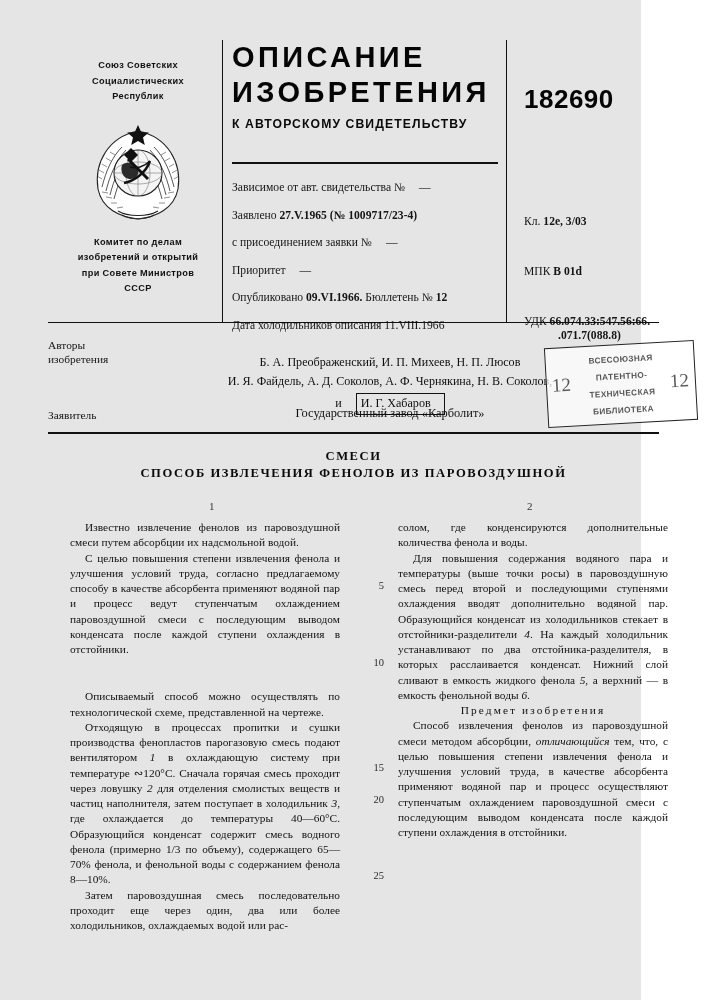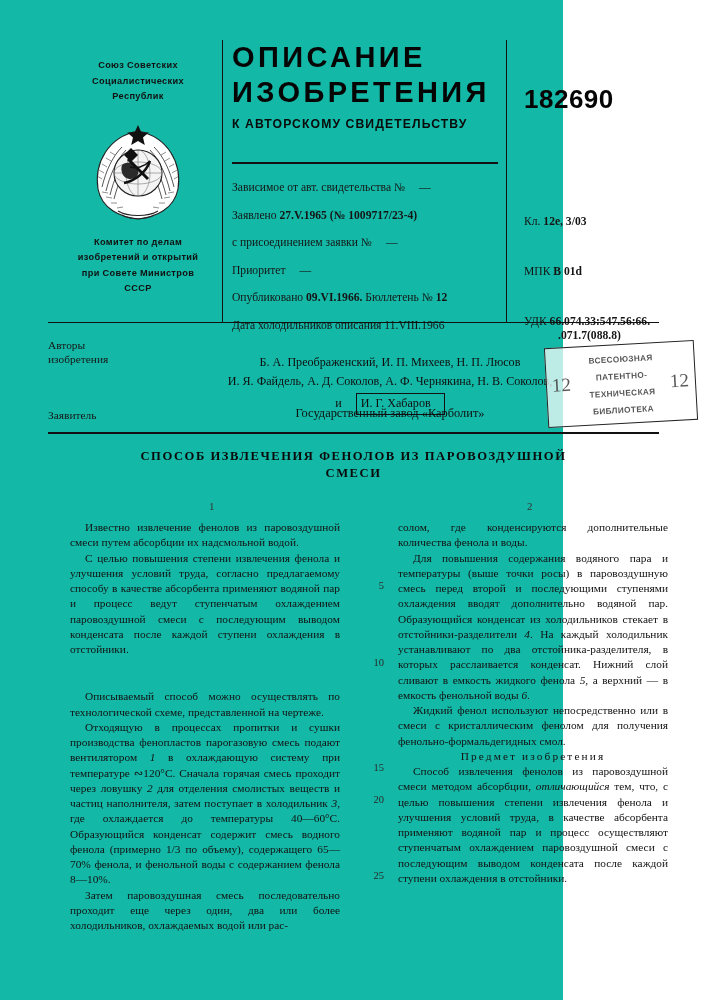--- a/index.html
+++ b/index.html
@@ -12,23 +12,23 @@
     height: 1000px;
     position: relative;
     font-family: "Liberation Serif", "DejaVu Serif", serif;
     color: #101010;
     overflow: hidden;
   }
 
   .page {
     position: absolute;
     left: 0; top: 0;
-    width: 563px;
+    width: 641px;
     height: 1000px;
-    background: #14b8a6;
+    background: #e5e5e5;
   }
 
   
   .masthead {
     position: absolute;
     left: 0; top: 40px;
     width: 707px;
     height: 282px;
   }
 
@@ -431,22 +431,22 @@
       <div class="stamp-txt">
         <div>ВСЕСОЮЗНАЯ</div>
         <div>ПАТЕНТНО-</div>
         <div>ТЕХНИЧЕСКАЯ</div>
         <div>БИБЛИОТЕКА</div>
       </div>
     </div>
   </div>
 
   <div class="doc-title">
+    <div>СМЕСИ</div>
     <div>СПОСОБ ИЗВЛЕЧЕНИЯ ФЕНОЛОВ ИЗ ПАРОВОЗДУШНОЙ</div>
-    <div>СМЕСИ</div>
   </div>
 
   <div class="colnum one">1</div>
   <div class="colnum two">2</div>
 
   <div class="linenums">
     <span style="top:60px;">5</span>
     <span style="top:137px;">10</span>
     <span style="top:198px;margin-top:44px;">15</span>
     <span style="top:274px;">20</span>
@@ -457,18 +457,17 @@
     <p class="ind">Известно извлечение фенолов из паровоздушной смеси путем абсорбции их надсмольной водой.</p>
     <p class="ind">С целью повышения степени извлечения фенола и улучшения условий труда, согласно предлагаемому способу в качестве абсорбента применяют водяной пар и процесс ведут ступенчатым охлаждением паровоздушной смеси с последующим выводом конденсата после каждой ступени охлаждения в отстойники.</p>
     <p class="ind gap">Описываемый способ можно осуществлять по технологической схеме, представленной на чертеже.</p>
     <p class="ind"><span>Отходящую в процессах пропитки и сушки производства фенопластов парогазовую смесь подают вентилятором </span><i>1</i><span> в охлаждающую систему при температуре ∾120°C. Сначала горячая смесь проходит через ловушку </span><i>2</i><span> для отделения смолистых веществ и частиц наполнителя, затем поступает в холодильник </span><i>3</i><span>, где охлаждается до температуры 40—60°C. Образующийся конденсат содержит смесь водного фенола (примерно 1/3 по объему), содержащего 65—70% фенола, и фенольной воды с содержанием фенола 8—10%.</span></p>
     <p class="ind">Затем паровоздушная смесь последовательно проходит еще через один, два или более холодильников, охлаждаемых водой или рас-</p>
   </div>
 
   <div class="col right">
     <p>солом, где конденсируются дополнительные количества фенола и воды.</p>
     <p class="ind"><span>Для повышения содержания водяного пара и температуры (выше точки росы) в паровоздушную смесь перед второй и последующими ступенями охлаждения вводят дополнительно водяной пар. Образующийся конденсат из холодильников стекает в отстойники-разделители </span><i>4</i><span>. На каждый холодильник устанавливают по два отстойника-разделителя, в которых расслаивается конденсат. Нижний слой сливают в емкость жидкого фенола </span><i>5</i><span>, а верхний — в емкость фенольной воды </span><i>6</i><span>.</span></p>
-    <p class="ind">Жидкий фенол используют непосредственно или в смеси с кристаллическим фенолом для получения фенольно-формальдегидных смол.</p>
     <p class="subhead">Предмет изобретения</p>
     <p class="ind"><span>Способ извлечения фенолов из паровоздушной смеси методом абсорбции, </span><i>отличающийся</i><span> тем, что, с целью повышения степени извлечения фенола и улучшения условий труда, в качестве абсорбента применяют водяной пар и процесс осуществляют ступенчатым охлаждением паровоздушной смеси с последующим выводом конденсата после каждой ступени охлаждения в отстойники.</span></p>
   </div>
 
 </div>
 
 </body></html>

